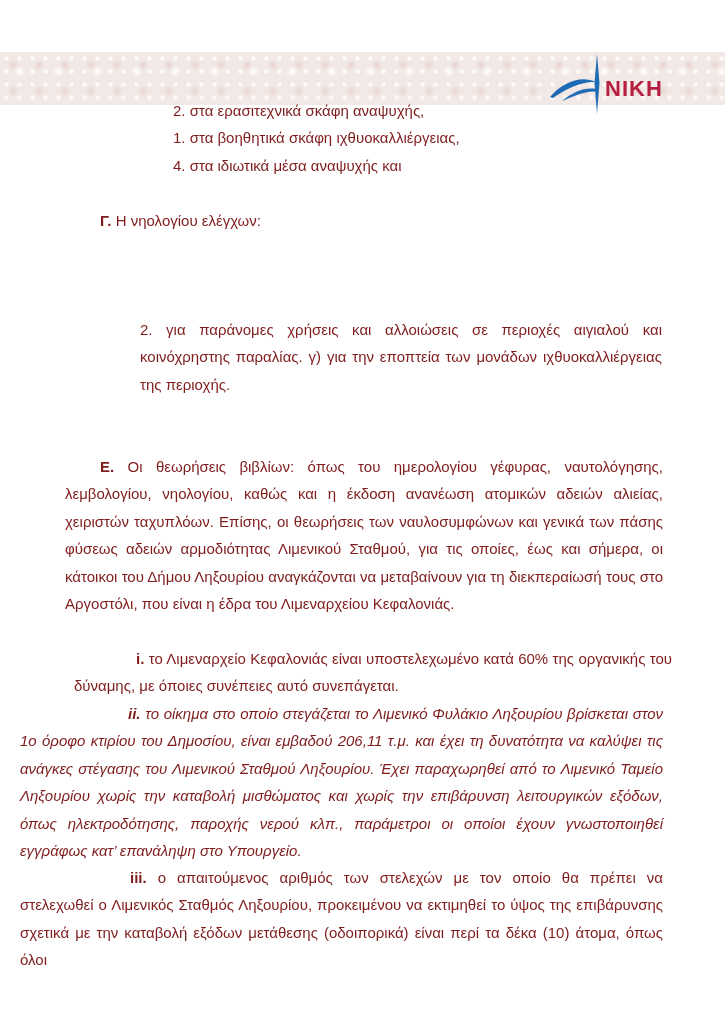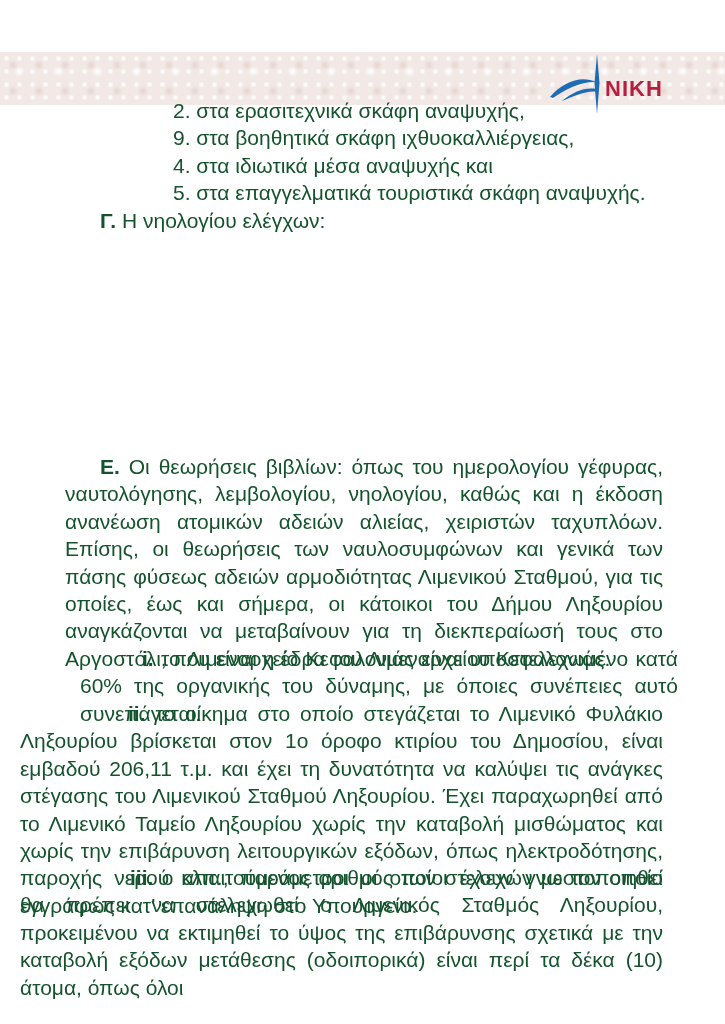--- a/index.html
+++ b/index.html
@@ -33,23 +33,23 @@
   .logo-text {
     position: absolute;
     left: 57px; top: 30px;
     font-size: 22px;
     font-weight: bold;
     letter-spacing: 1px;
     color: #b51f40;
   }
   .par {
     position: absolute;
-    font-size: 21px;
+    font-size: 15px;
     line-height: 27.4px;
-    color: #14532d;
+    color: #7f1d1d;
   }
   .just { text-align: justify; }
   .lead { font-weight: bold; }
   .list-block div { white-space: nowrap; }
 </style>
 </head>
 <body>
 
 <div class="page">
 
@@ -59,37 +59,37 @@
     <svg width="130" height="72" viewBox="0 0 130 72">
       <polygon points="49,8 51.5,37 49,68 46.5,37" fill="#1e6cb5"></polygon>
       <path d="M2,51 C15,36 33,29 48,36 C35,35 17,43 5,52 Z" fill="#1e6cb5"></path>
       <path d="M14,55 C26,45 38,41 48,43 L48,45.5 C37,44.5 25,50.5 14,55 Z" fill="#1e6cb5"></path>
     </svg>
     <span class="logo-text">ΝΙΚΗ</span>
   </div>
 
   <div class="par list-block" style="left:173px; top:97px;">
     <div>2. στα ερασιτεχνικά σκάφη αναψυχής,</div>
-    <div>9. στα βοηθητικά σκάφη ιχθυοκαλλιέργειας,</div>
+    <div>1. στα βοηθητικά σκάφη ιχθυοκαλλιέργειας,</div>
     <div>4. στα ιδιωτικά μέσα αναψυχής και</div>
-    <div>5. στα επαγγελματικά τουριστικά σκάφη αναψυχής.</div>
   </div>
 
   <p class="par" style="left:100px; top:207px; margin:0;"><span class="lead">Γ.</span>
 <span>Η νηολογίου ελέγχων:</span></p>
 
 
+  <p class="par just" style="left:140px; top:316px; width:522px; margin:0;">2. για παράνομες χρήσεις και αλλοιώσεις σε περιοχές αιγιαλού και κοινόχρηστης παραλίας. γ) για την εποπτεία των μονάδων ιχθυοκαλλιέργειας της περιοχής.</p>
 
 
   <p class="par just" style="left:65px; top:453px; width:598px; text-indent:35px; margin:0;"><span class="lead">Ε.</span>
 <span>Οι θεωρήσεις βιβλίων: όπως του ημερολογίου γέφυρας, ναυτολόγησης, λεμβολογίου, νηολογίου, καθώς και η έκδοση ανανέωση ατομικών αδειών αλιείας, χειριστών ταχυπλόων. Επίσης, οι θεωρήσεις των ναυλοσυμφώνων και γενικά των πάσης φύσεως αδειών αρμοδιότητας Λιμενικού Σταθμού, για τις οποίες, έως και σήμερα, οι κάτοικοι του Δήμου Ληξουρίου αναγκάζονται να μεταβαίνουν για τη διεκπεραίωσή τους στο Αργοστόλι, που είναι η έδρα του Λιμεναρχείου Κεφαλονιάς.</span></p>
 
 
-  <p class="par just" style="left:80px; top:645px; width:598px; text-indent:62px; margin:0;"><span class="lead">i.</span>
+  <p class="par just" style="left:74px; top:645px; width:598px; text-indent:62px; margin:0;"><span class="lead">i.</span>
 <span>το Λιμεναρχείο Κεφαλονιάς είναι υποστελεχωμένο κατά 60% της οργανικής του δύναμης, με όποιες συνέπειες αυτό συνεπάγεται.</span></p>
 
-  <p class="par just" style="left:20px; top:700px; width:643px; text-indent:108px; margin:0;"><span class="lead">ii.</span>
+  <p class="par just" style="left:20px; top:700px; width:643px; text-indent:108px; margin:0;font-style:italic;"><span class="lead">ii.</span>
 <span>το οίκημα στο οποίο στεγάζεται το Λιμενικό Φυλάκιο Ληξουρίου βρίσκεται στον 1ο όροφο κτιρίου του Δημοσίου, είναι εμβαδού 206,11 τ.μ. και έχει τη δυνατότητα να καλύψει τις ανάγκες στέγασης του Λιμενικού Σταθμού Ληξουρίου. Έχει παραχωρηθεί από το Λιμενικό Ταμείο Ληξουρίου χωρίς την καταβολή μισθώματος και χωρίς την επιβάρυνση λειτουργικών εξόδων, όπως ηλεκτροδότησης, παροχής νερού κλπ., παράμετροι οι οποίοι έχουν γνωστοποιηθεί εγγράφως κατ’ επανάληψη στο Υπουργείο.</span></p>
 
   <p class="par just" style="left:20px; top:864px; width:643px; text-indent:110px; margin:0;"><span class="lead">iii.</span>
 <span>ο απαιτούμενος αριθμός των στελεχών με τον οποίο θα πρέπει να στελεχωθεί ο Λιμενικός Σταθμός Ληξουρίου, προκειμένου να εκτιμηθεί το ύψος της επιβάρυνσης σχετικά με την καταβολή εξόδων μετάθεσης (οδοιπορικά) είναι περί τα δέκα (10) άτομα, όπως όλοι</span></p>
 
 </div>
 
 </body></html>

